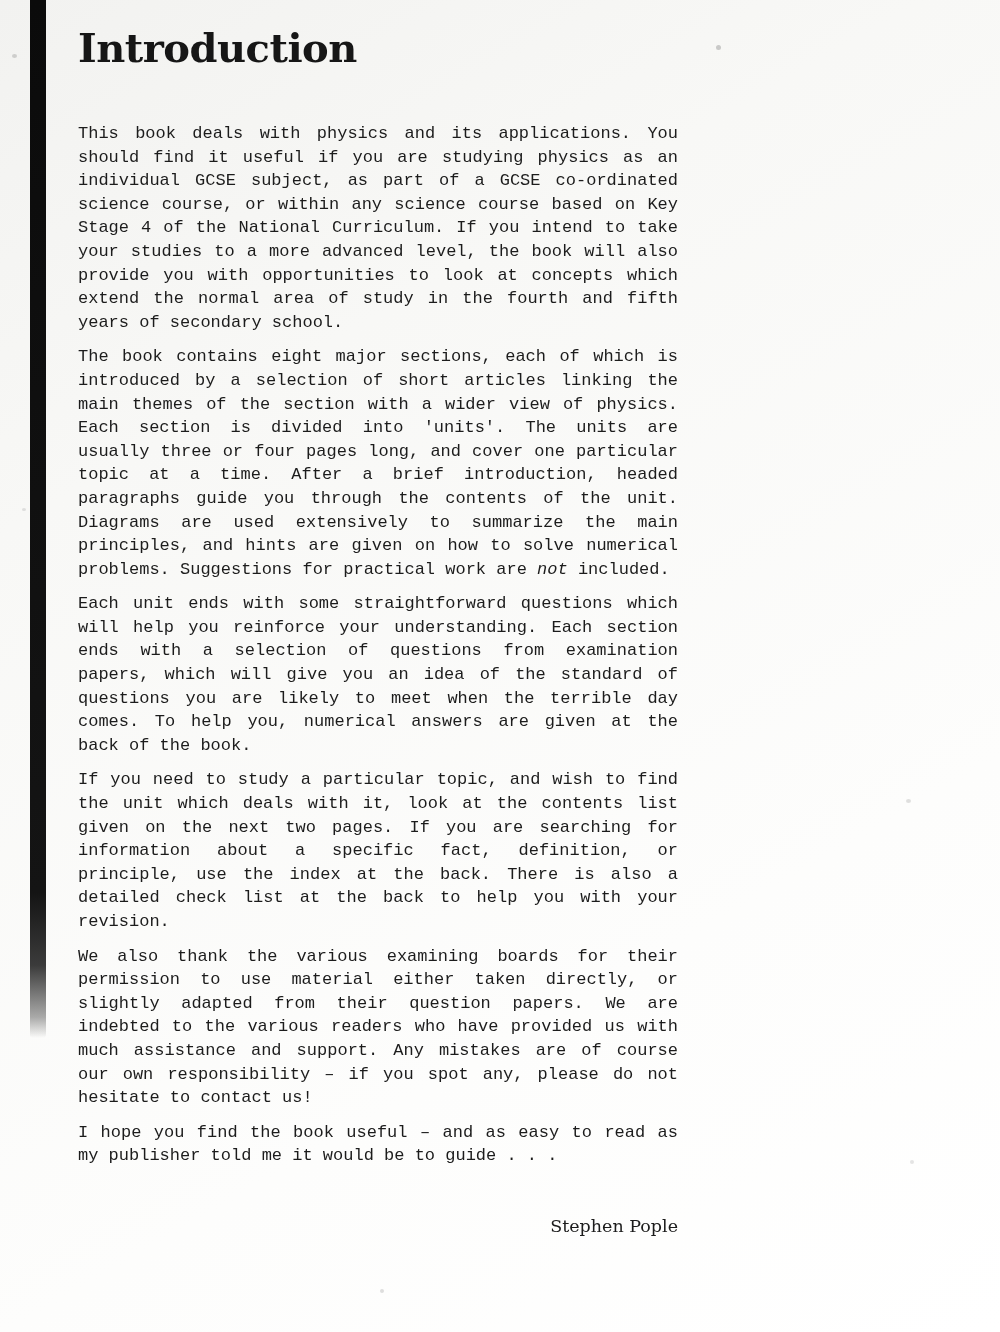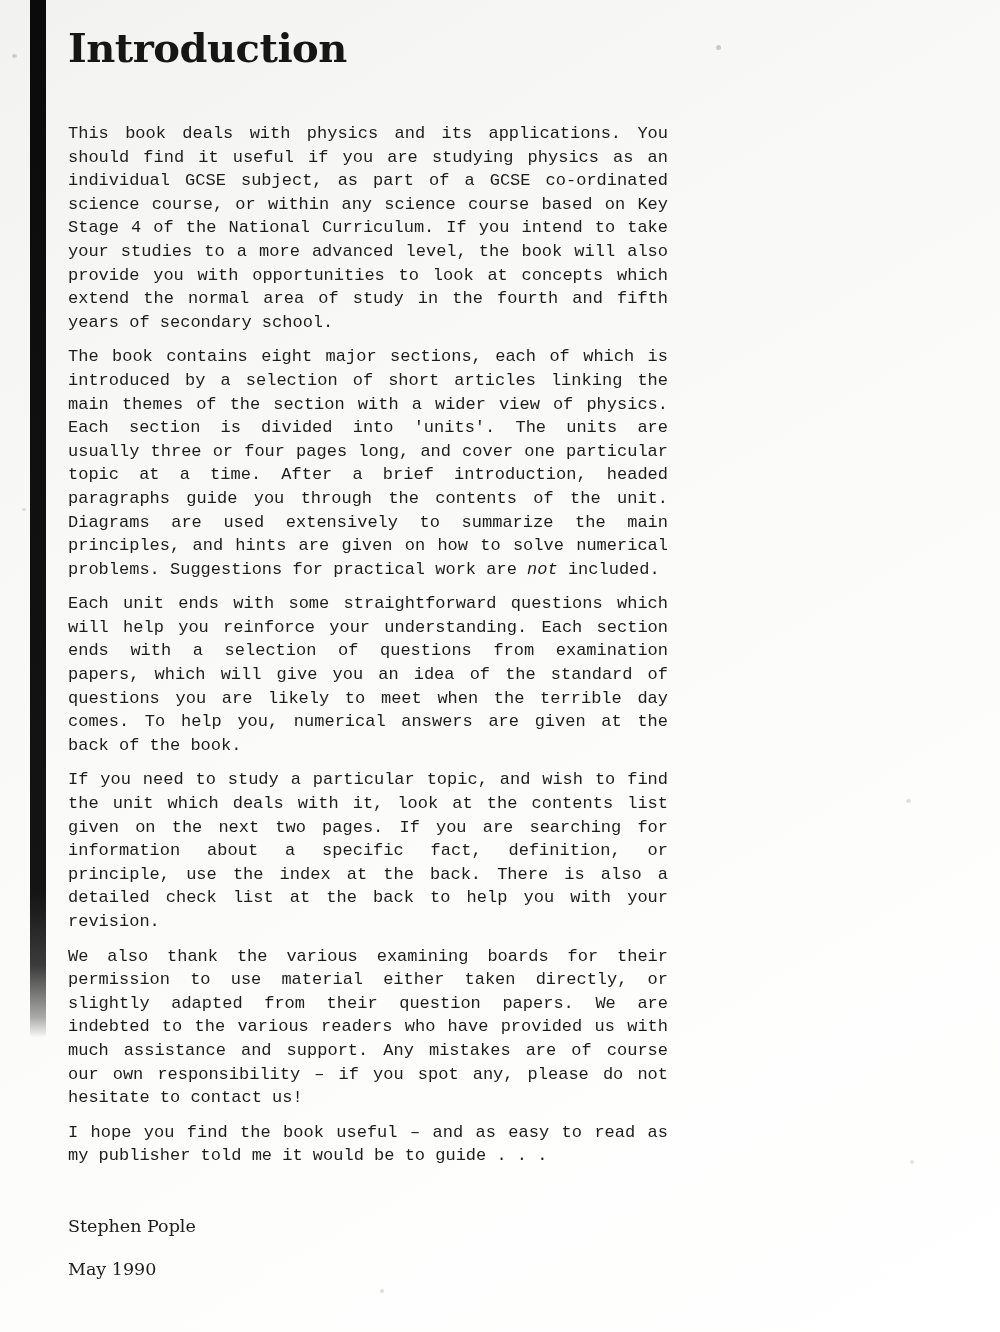--- a/index.html
+++ b/index.html
@@ -26,21 +26,21 @@
     background: linear-gradient(to bottom,
       #0b0b0b 0%,
       #141414 86%,
       rgba(17,17,17,0.82) 93%,
       rgba(17,17,17,0.35) 98%,
       rgba(17,17,17,0.0) 100%);
     border-radius: 0 0 4px 3px;
   }
   .content {
     position: absolute;
-    left: 68px;
+    left: 78px;
     top: 26px;
     width: 600px;
   }
   h1.page-title {
     margin: 0 0 52px 0;
     font-size: 40px;
     line-height: 1.1;
     font-weight: bold;
     letter-spacing: -0.5px;
     color: #161616;
@@ -54,20 +54,21 @@
     color: #1c1c1c;
     font-family: Liberation Mono, monospace;
   }
   .body-para .italic {
     font-style: italic;
   }
   .author {
     margin: 48px 0 0 0;
     font-size: 17.5px;
     color: #1c1c1c;
+    text-align: right;
   }
   .pub-date {
     margin: 23px 0 0 0;
     font-size: 17.5px;
     color: #1c1c1c;
   }
   
   .speck {
     position: absolute;
     border-radius: 50%;
@@ -100,15 +101,14 @@
         <p class="body-para"><span>This book deals with physics and its applications. You should find it useful if you are studying physics as an individual GCSE subject, as part of a GCSE co-ordinated science course, or within any science course based on Key Stage 4 of the National Curriculum. If you intend to take your studies to a more advanced level, the book will also provide you with opportunities to look at concepts which extend the normal area of study in the fourth and fifth years of secondary school.</span></p>
         <p class="body-para"><span>The book contains eight major sections, each of which is introduced by a selection of short articles linking the main themes of the section with a wider view of physics. Each section is divided into 'units'. The units are usually three or four pages long, and cover one particular topic at a time. After a brief introduction, headed paragraphs guide you through the contents of the unit. Diagrams are used extensively to summarize the main principles, and hints are given on how to solve numerical problems. Suggestions for practical work are </span><span class="italic">not</span><span> included.</span></p>
         <p class="body-para"><span>Each unit ends with some straightforward questions which will help you reinforce your understanding. Each section ends with a selection of questions from examination papers, which will give you an idea of the standard of questions you are likely to meet when the terrible day comes. To help you, numerical answers are given at the back of the book.</span></p>
         <p class="body-para"><span>If you need to study a particular topic, and wish to find the unit which deals with it, look at the contents list given on the next two pages. If you are searching for information about a specific fact, definition, or principle, use the index at the back. There is also a detailed check list at the back to help you with your revision.</span></p>
         <p class="body-para"><span>We also thank the various examining boards for their permission to use material either taken directly, or slightly adapted from their question papers. We are indebted to the various readers who have provided us with much assistance and support. Any mistakes are of course our own responsibility – if you spot any, please do not hesitate to contact us!</span></p>
         <p class="body-para"><span>I hope you find the book useful – and as easy to read as my publisher told me it would be to guide . . .</span></p>
       </div>
 
     <p class="author">Stephen Pople</p>
 
-    <p class="pub-date">May 1990</p>
   </div>
 </div>
 
 </body></html>

